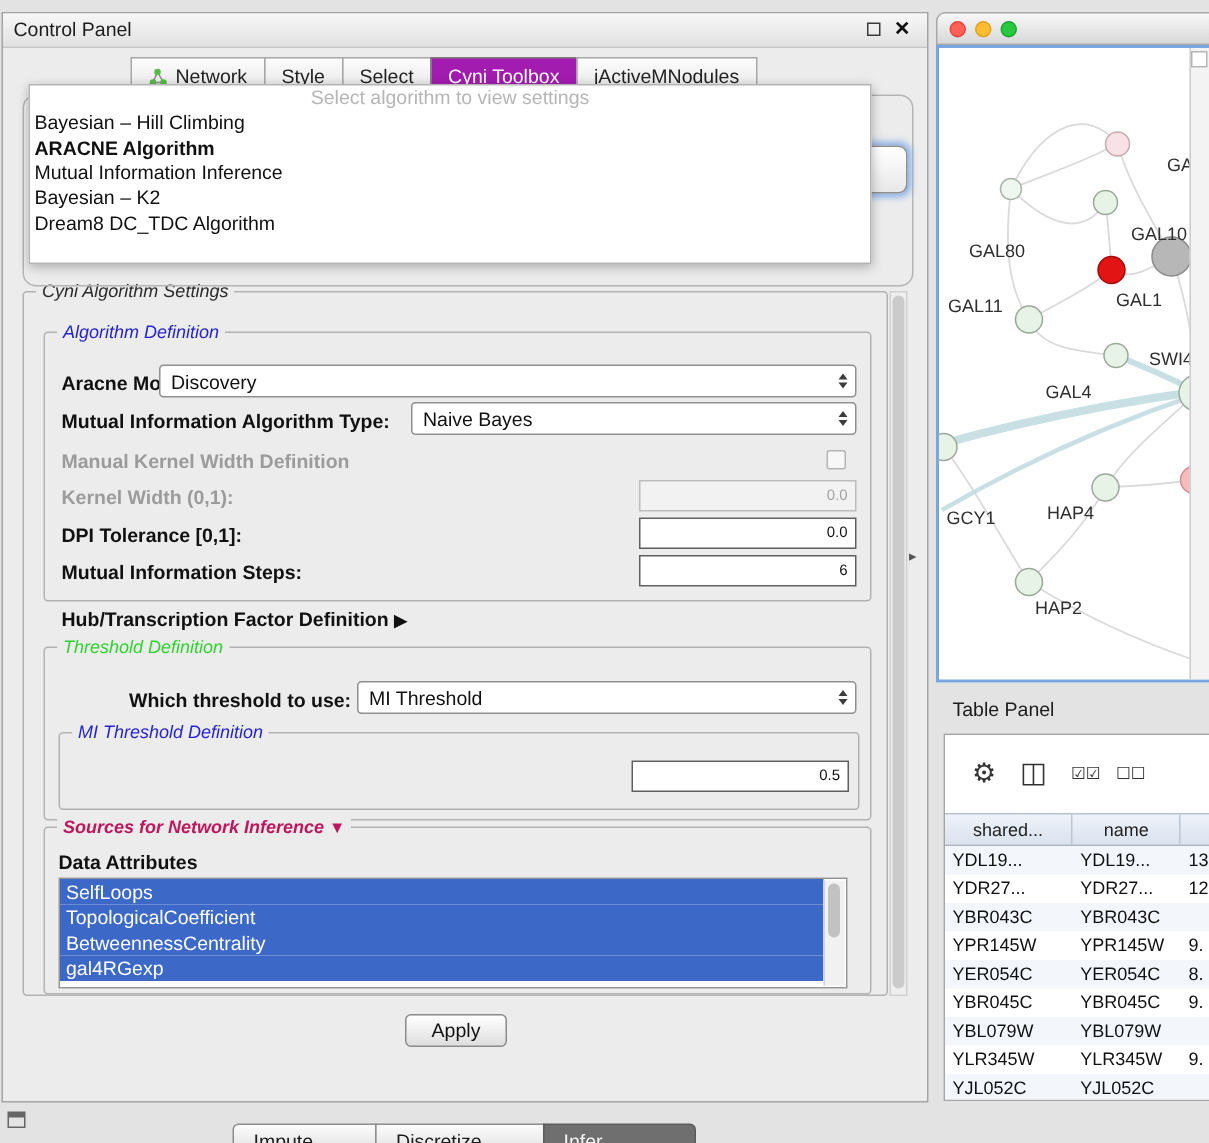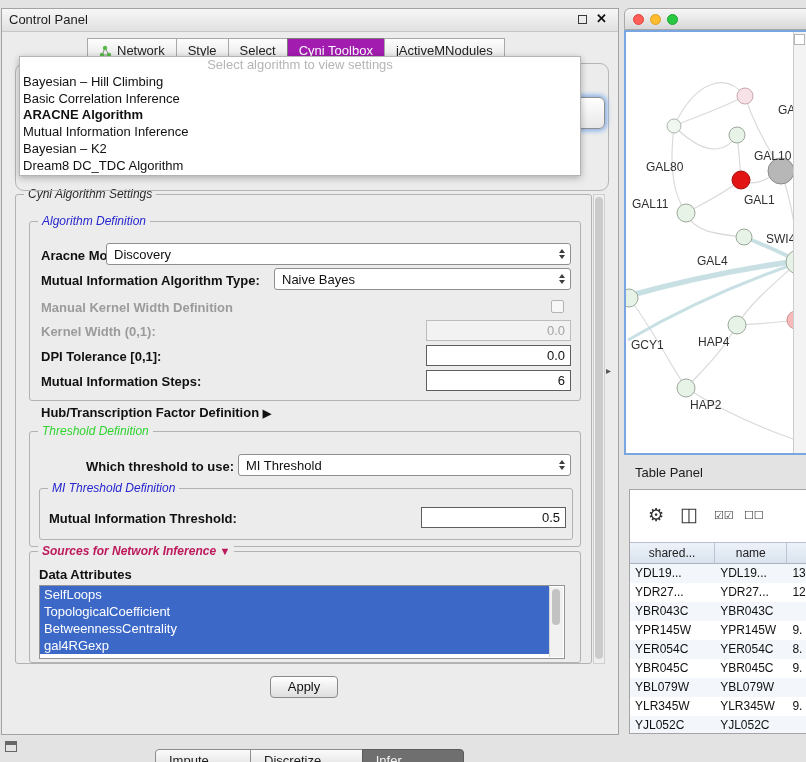--- a/index.html
+++ b/index.html
@@ -32,21 +32,21 @@
   .legend.blue{color:#2525cf;}
   .legend.green{color:#2fd32f;}
   .lbl{position:absolute;font-size:13px;font-weight:bold;color:#111;white-space:nowrap;}
   .lbl.disabled{color:#9b9b9b;}
 
   .combo{position:absolute;background:#fff;border:1px solid #8f8f8f;border-radius:3px;font-size:13px;color:#111;box-sizing:border-box;display:flex;align-items:center;padding-left:7px;}
   .spinner{position:absolute;right:5px;top:50%;transform:translateY(-50%);display:flex;flex-direction:column;gap:2px;}
   .spinner .up{width:0;height:0;border-left:3.5px solid transparent;border-right:3.5px solid transparent;border-bottom:4.5px solid #3c3c3c;}
   .spinner .down{width:0;height:0;border-left:3.5px solid transparent;border-right:3.5px solid transparent;border-top:4.5px solid #3c3c3c;}
 
-  .field{position:absolute;background:#fff;border:1px solid #5e5e5e;box-sizing:border-box;font-size:13px;color:#111;text-align:right;padding:0 5px;line-height:19px;}
+  .field{position:absolute;background:#fff;border:1px solid #5e5e5e;box-sizing:border-box;font-size:10px;color:#111;text-align:right;padding:0 5px;line-height:19px;}
   .field.disabled{background:#f2f2f2;border-color:#bcbcbc;color:#a2a2a2;}
   .checkbox{position:absolute;width:13px;height:13px;border:1px solid #b4b4b4;border-radius:2px;background:#f7f7f7;box-sizing:border-box;}
   .tri{display:inline-block;font-size:11px;}
 
   #attr-list{position:absolute;left:37px;top:576px;width:526px;height:74px;background:#fff;border:1px solid #949494;box-sizing:border-box;overflow:hidden;}
   .attr-item{height:17px;line-height:17px;font-size:13px;color:#fff;background:#3c68c8;padding-left:4px;width:calc(100% - 15px);box-sizing:border-box;white-space:nowrap;}
   #list-scroll{position:absolute;right:1px;top:1px;bottom:1px;width:13px;background:#f1f1f1;border-left:1px solid #d4d4d4;}
   #list-thumb{position:absolute;left:2px;top:2px;width:8px;height:36px;background:#c2c2c2;border-radius:4px;}
 
   #main-scroll{position:absolute;left:591px;top:185px;width:12px;height:470px;background:#efefef;border:1px solid #d0d0d0;box-sizing:border-box;}
@@ -133,21 +133,20 @@
           <span>jActiveMNodules</span>
         </div>
     </div>
 
     <div id="hidden-group"></div>
     <div id="hidden-btn"></div>
 
     <div id="algo-popup">
       <div class="popup-row popup-prompt">Select algorithm to view settings</div>
       <div class="popup-row">Bayesian – Hill Climbing</div>
-      <div class="popup-row">Basic Correlation Inference</div>
       <div class="popup-row popup-bold">ARACNE Algorithm</div>
       <div class="popup-row">Mutual Information Inference</div>
       <div class="popup-row">Bayesian – K2</div>
       <div class="popup-row">Dream8 DC_TDC Algorithm</div>
     </div>
 
     <div class="group" style="left:13px;top:185px;width:577px;height:470px;">
       <span class="legend">Cyni Algorithm Settings</span>
     </div>
     <div id="main-scroll">
@@ -195,21 +194,20 @@
     <div class="combo" style="left:236px;top:445px;width:333px;height:22px;">
       <span>MI Threshold</span>
       <span class="spinner">
           <span class="up"></span>
           <span class="down"></span>
         </span>
     </div>
     <div class="group" style="left:37px;top:479px;width:534px;height:52px;">
       <span class="legend blue">MI Threshold Definition</span>
     </div>
-    <span class="lbl" style="left:47px;top:502px;">Mutual Information Threshold:</span>
     <div class="field" style="left:419px;top:498px;width:145px;height:21px;">0.5</div>
 
     <div class="group" style="left:27px;top:542px;width:552px;height:112px;">
       <span class="legend" style="color:#be185d;font-weight:bold;">
         <span>Sources for Network Inference</span>
         <span class="tri">▼</span>
       </span>
     </div>
     <span class="lbl" style="left:37px;top:558px;">Data Attributes</span>
     <div id="attr-list">

